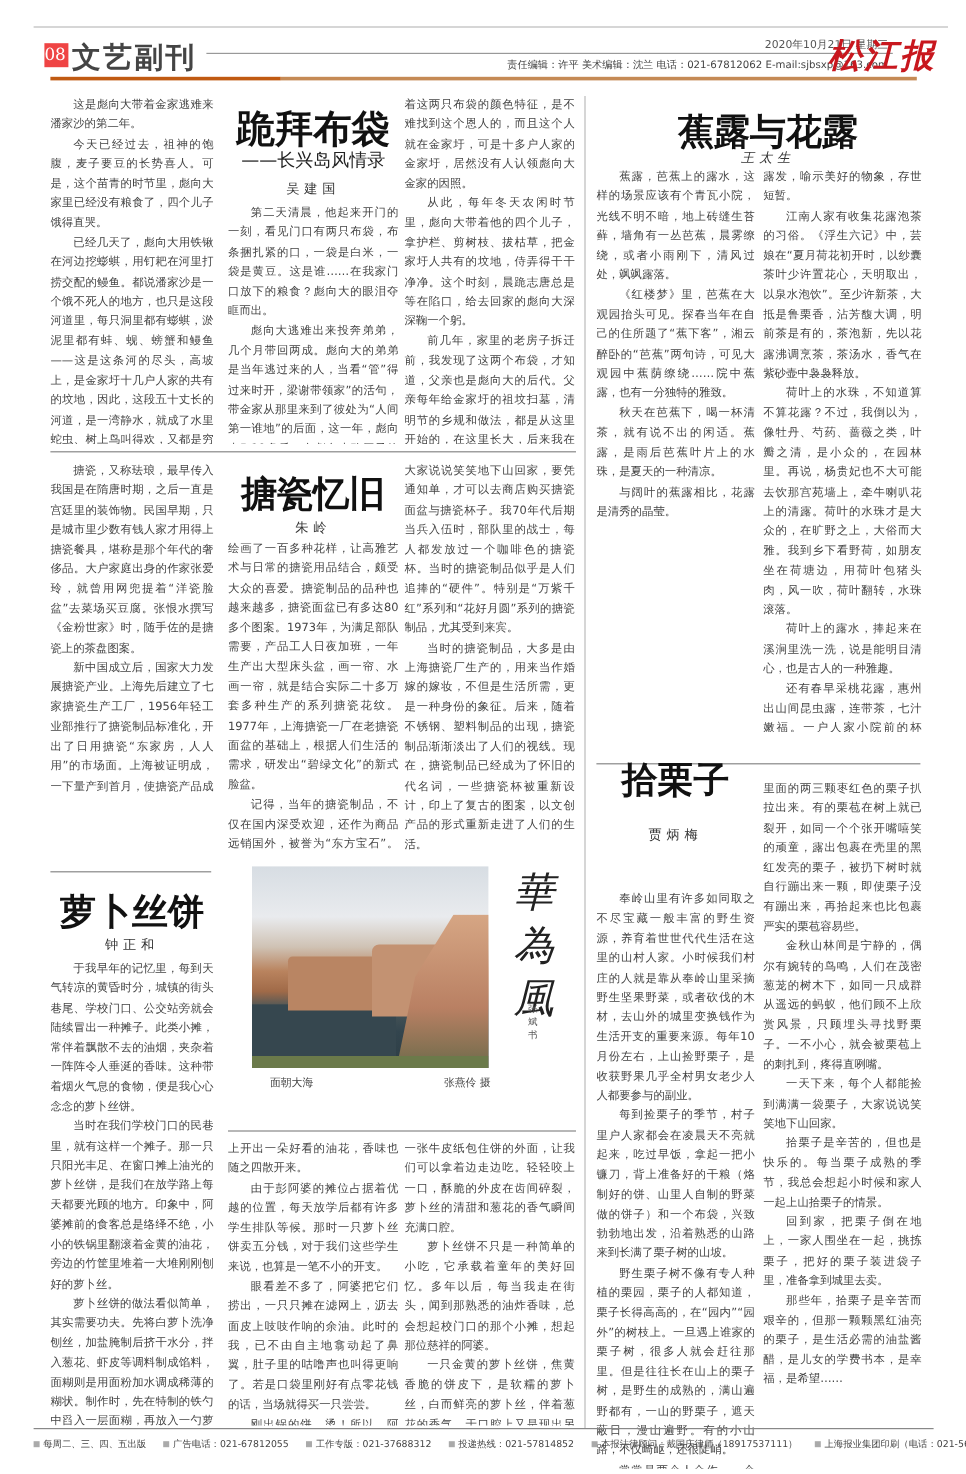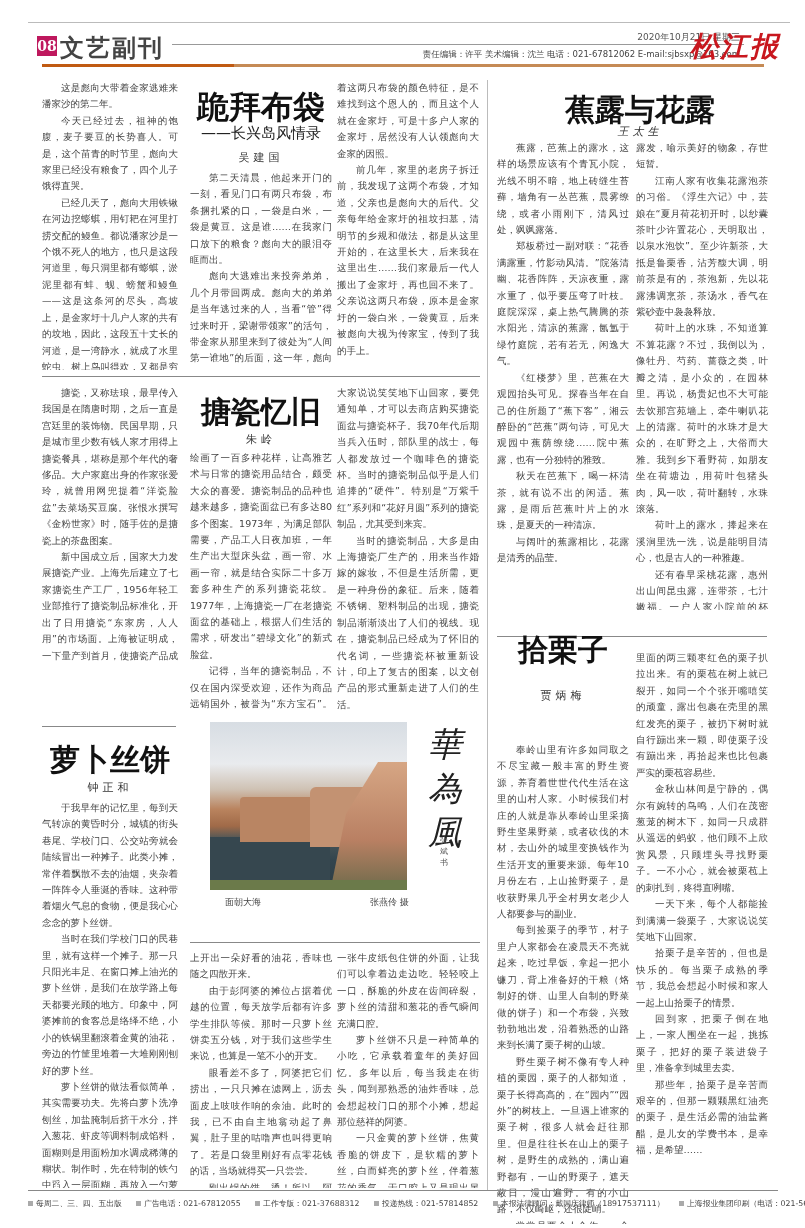--- a/index.html
+++ b/index.html
@@ -2,22 +2,22 @@
 <html><head>
 <meta charset="utf-8">
 <style>
   * { box-sizing: border-box; margin: 0; padding: 0; }
   html, body { width: 805px; height: 1228px; background: #ffffff; overflow: hidden; }
   body { position: relative; font-family: "DejaVu Sans", sans-serif; color: #333; }
 
   .topline { position: absolute; left: 28px; top: 22px; width: 762px; height: 1px; background: #bbb; }
 
   .masthead { position: absolute; left: 0; top: 28px; width: 805px; height: 36px; }
-  .page-no { position: absolute; left: 37px; top: 8px; width: 20px; height: 20px; background: #be185d; color: #fff;
-    font-family: "DejaVu Serif", serif; font-size: 14px; font-weight: bold; text-align: center; line-height: 20px; }
+  .page-no { position: absolute; left: 37px; top: 8px; width: 20px; height: 20px; background: #ef4444; color: #fff;
+    font-family: "DejaVu Serif", serif; font-size: 14px; font-weight: normal; text-align: left; line-height: 20px; }
   .section-title { position: absolute; left: 60px; top: 4px; font-family: "DejaVu Serif", serif; font-size: 24px; font-weight: bold; color: #444; letter-spacing: 2px; }
   .date-line { position: absolute; left: 360px; top: 3px; width: 380px; text-align: right; font-size: 9px; color: #555; }
   .date-rule { position: absolute; left: 172px; top: 16px; width: 572px; height: 1px; background: #999; }
   .editor-line { position: absolute; left: 240px; top: 21px; width: 500px; text-align: right; font-size: 8.5px; color: #444; }
   .logo { position: absolute; left: 600px; top: 0px; width: 180px; text-align: right; font-family: "DejaVu Serif", serif; font-style: italic;
     font-size: 28px; font-weight: bold; color: #c8171e; letter-spacing: 2px; }
 
   .orange-bar { position: absolute; left: 42px; top: 64px; width: 192px; height: 3px; background: #c05a12; }
   .orange-bar2 { position: absolute; left: 234px; top: 64px; width: 530px; height: 3px; background: #c58a55; }
 
@@ -77,20 +77,21 @@
 <div class="subhead" style="left:190px; top:124px; width:142px; font-size:15px;">——长兴岛风情录</div>
 <div class="byline" style="left:190px; top:150px; width:142px;">吴建国</div>
 
 <div class="col" style="left:190px; top:170px; width:142px; height:200px;">
   <p>第二天清晨，他起来开门的一刻，看见门口有两只布袋，布条捆扎紧的口，一袋是白米，一袋是黄豆。这是谁……在我家门口放下的粮食？彪向大的眼泪夺眶而出。</p>
   <p>彪向大逃难出来投奔弟弟，几个月带回两成。彪向大的弟弟是当年逃过来的人，当看“管”得过来时开，梁谢带领家”的活句，带金家从那里来到了彼处为“人间第一谁地”的后面，这一年，彪向大5.30多后，在彪向大确厚子他的父母之后，就知到了他来到一次逃难方向的选择——要北还是金山那么以后后到茶梗的那些年，可是作为首都南京的门户，江是就有常发战乱——这次，彪向大确深的奔向同样奔向北，只是在此来家这时，心的这一到一次了多家的确水长，便府了5个大牛，带金家从那里来到了这片，就只贴得种的地方，就是长江入海口的老水小是那里。</p>
 
 </div>
 <div class="col" style="left:337px; top:80px; width:142px; height:290px;">
   <p class="noindent">着这两只布袋的颜色特征，是不难找到这个恩人的，而且这个人就在金家圩，可是十多户人家的金家圩，居然没有人认领彪向大金家的因照。</p>
+  <p>从此，每年冬天农闲时节里，彪向大带着他的四个儿子，拿护栏、剪树枝、拔枯草，把金家圩人共有的坟地，侍弄得干干净净。这个时刻，晨跪志唐总是等在陷口，给去回家的彪向大深深鞠一个躬。</p>
   <p>前几年，家里的老房子拆迁前，我发现了这两个布袋，才知道，父亲也是彪向大的后代。父亲每年给金家圩的祖坟扫墓，清明节的乡规和做法，都是从这里开始的，在这里长大，后来我在这里出生……我们家最后一代人搬出了金家圩，再也回不来了。父亲说这两只布袋，原本是金家圩的一袋白米，一袋黄豆，后来被彪向大视为传家宝，传到了我的手上。</p>
 
 </div>
 
 <div class="hrule" style="left:42px; top:376px; width:438px;"></div>
 <div class="vrule" style="left:487px; top:80px; height:1110px;"></div>
 
 <div class="col" style="left:42px; top:385px; width:136px; height:280px;">
   <p>搪瓷，又称珐琅，最早传入我国是在隋唐时期，之后一直是宫廷里的装饰物。民国早期，只是城市里少数有钱人家才用得上搪瓷餐具，堪称是那个年代的奢侈品。大户家庭出身的作家张爱玲，就曾用网兜提着“洋瓷脸盆”去菜场买豆腐。张恨水撰写《金粉世家》时，随手佐的是搪瓷上的茶盘图案。</p>
   <p>新中国成立后，国家大力发展搪瓷产业。上海先后建立了七家搪瓷生产工厂，1956年轻工业部推行了搪瓷制品标准化，开出了日用搪瓷“东家房，人人用”的市场面。上海被证明成，一下量产到首月，使搪瓷产品成了三轮运用在人们的日常生活中，搪瓷面盆、饭盒、茶杯、汤勺、痰盂、尿壶、灯罩等等。</p>
@@ -144,21 +145,20 @@
   <p class="noindent">一张牛皮纸包住饼的外面，让我们可以拿着边走边吃。轻轻咬上一口，酥脆的外皮在齿间碎裂，萝卜丝的清甜和葱花的香气瞬间充满口腔。</p>
   <p>萝卜丝饼不只是一种简单的小吃，它承载着童年的美好回忆。多年以后，每当我走在街头，闻到那熟悉的油炸香味，总会想起校门口的那个小摊，想起那位慈祥的阿婆。</p>
   <p>一只金黄的萝卜丝饼，焦黄香脆的饼皮下，是软糯的萝卜丝，白而鲜亮的萝卜丝，伴着葱花的香气，于口腔上又是现出另一番层次。</p>
 
 </div>
 
 <div class="headline" style="left:500px; top:90px; width:280px; font-size:30px;">蕉露与花露</div>
 <div class="byline" style="left:500px; top:124px; width:280px;font-style:italic;">王太生</div>
 <div class="col" style="left:497px; top:140px; width:132px; height:470px;">
   <p>蕉露，芭蕉上的露水，这样的场景应该有个青瓦小院，光线不明不暗，地上砖缝生苔藓，墙角有一丛芭蕉，晨雾缭绕，或者小雨刚下，清风过处，飒飒露落。</p>
-  <p>郑板桥过一副对联：“花香满露重，竹影动风清。”院落清幽、花香阵阵，天凉夜重，露水重了，似乎要压弯了叶枝。庭院深深，桌上热气腾腾的茶水阳光，清凉的蕉露，氤氲于绿竹庭院，若有若无，闲逸大气。</p>
   <p>《红楼梦》里，芭蕉在大观园抬头可见。探春当年在自己的住所题了“蕉下客”，湘云醉卧的“芭蕉”两句诗，可见大观园中蕉荫缭绕……院中蕉露，也有一分独特的雅致。</p>
   <p>秋天在芭蕉下，喝一杯清茶，就有说不出的闲适。蕉露，是雨后芭蕉叶片上的水珠，是夏天的一种清凉。</p>
   <p>与阔叶的蕉露相比，花露是清秀的晶莹。</p>
 
 </div>
 <div class="col" style="left:636px; top:140px; width:132px; height:470px;">
   <p class="noindent">露发，喻示美好的物象，存世短暂。</p>
   <p>江南人家有收集花露泡茶的习俗。《浮生六记》中，芸娘在“夏月荷花初开时，以纱囊茶叶少许置花心，天明取出，以泉水泡饮”。至少许新茶，大抵是鲁栗香，沾芳馥大调，明前茶是有的，茶泡新，先以花露沸调烹茶，茶汤水，香气在紫砂壶中袅袅释放。</p>
   <p>荷叶上的水珠，不知道算不算花露？不过，我倒以为，像牡丹、芍药、蔷薇之类，叶瓣之清，是小众的，在园林里。再说，杨贵妃也不大可能去饮那宫苑墙上，牵牛喇叭花上的清露。荷叶的水珠才是大众的，在旷野之上，大俗而大雅。我到乡下看野荷，如朋友坐在荷塘边，用荷叶包猪头肉，风一吹，荷叶翻转，水珠滚落。</p>
   <p>荷叶上的露水，捧起来在溪涧里洗一洗，说是能明目清心，也是古人的一种雅趣。</p>

